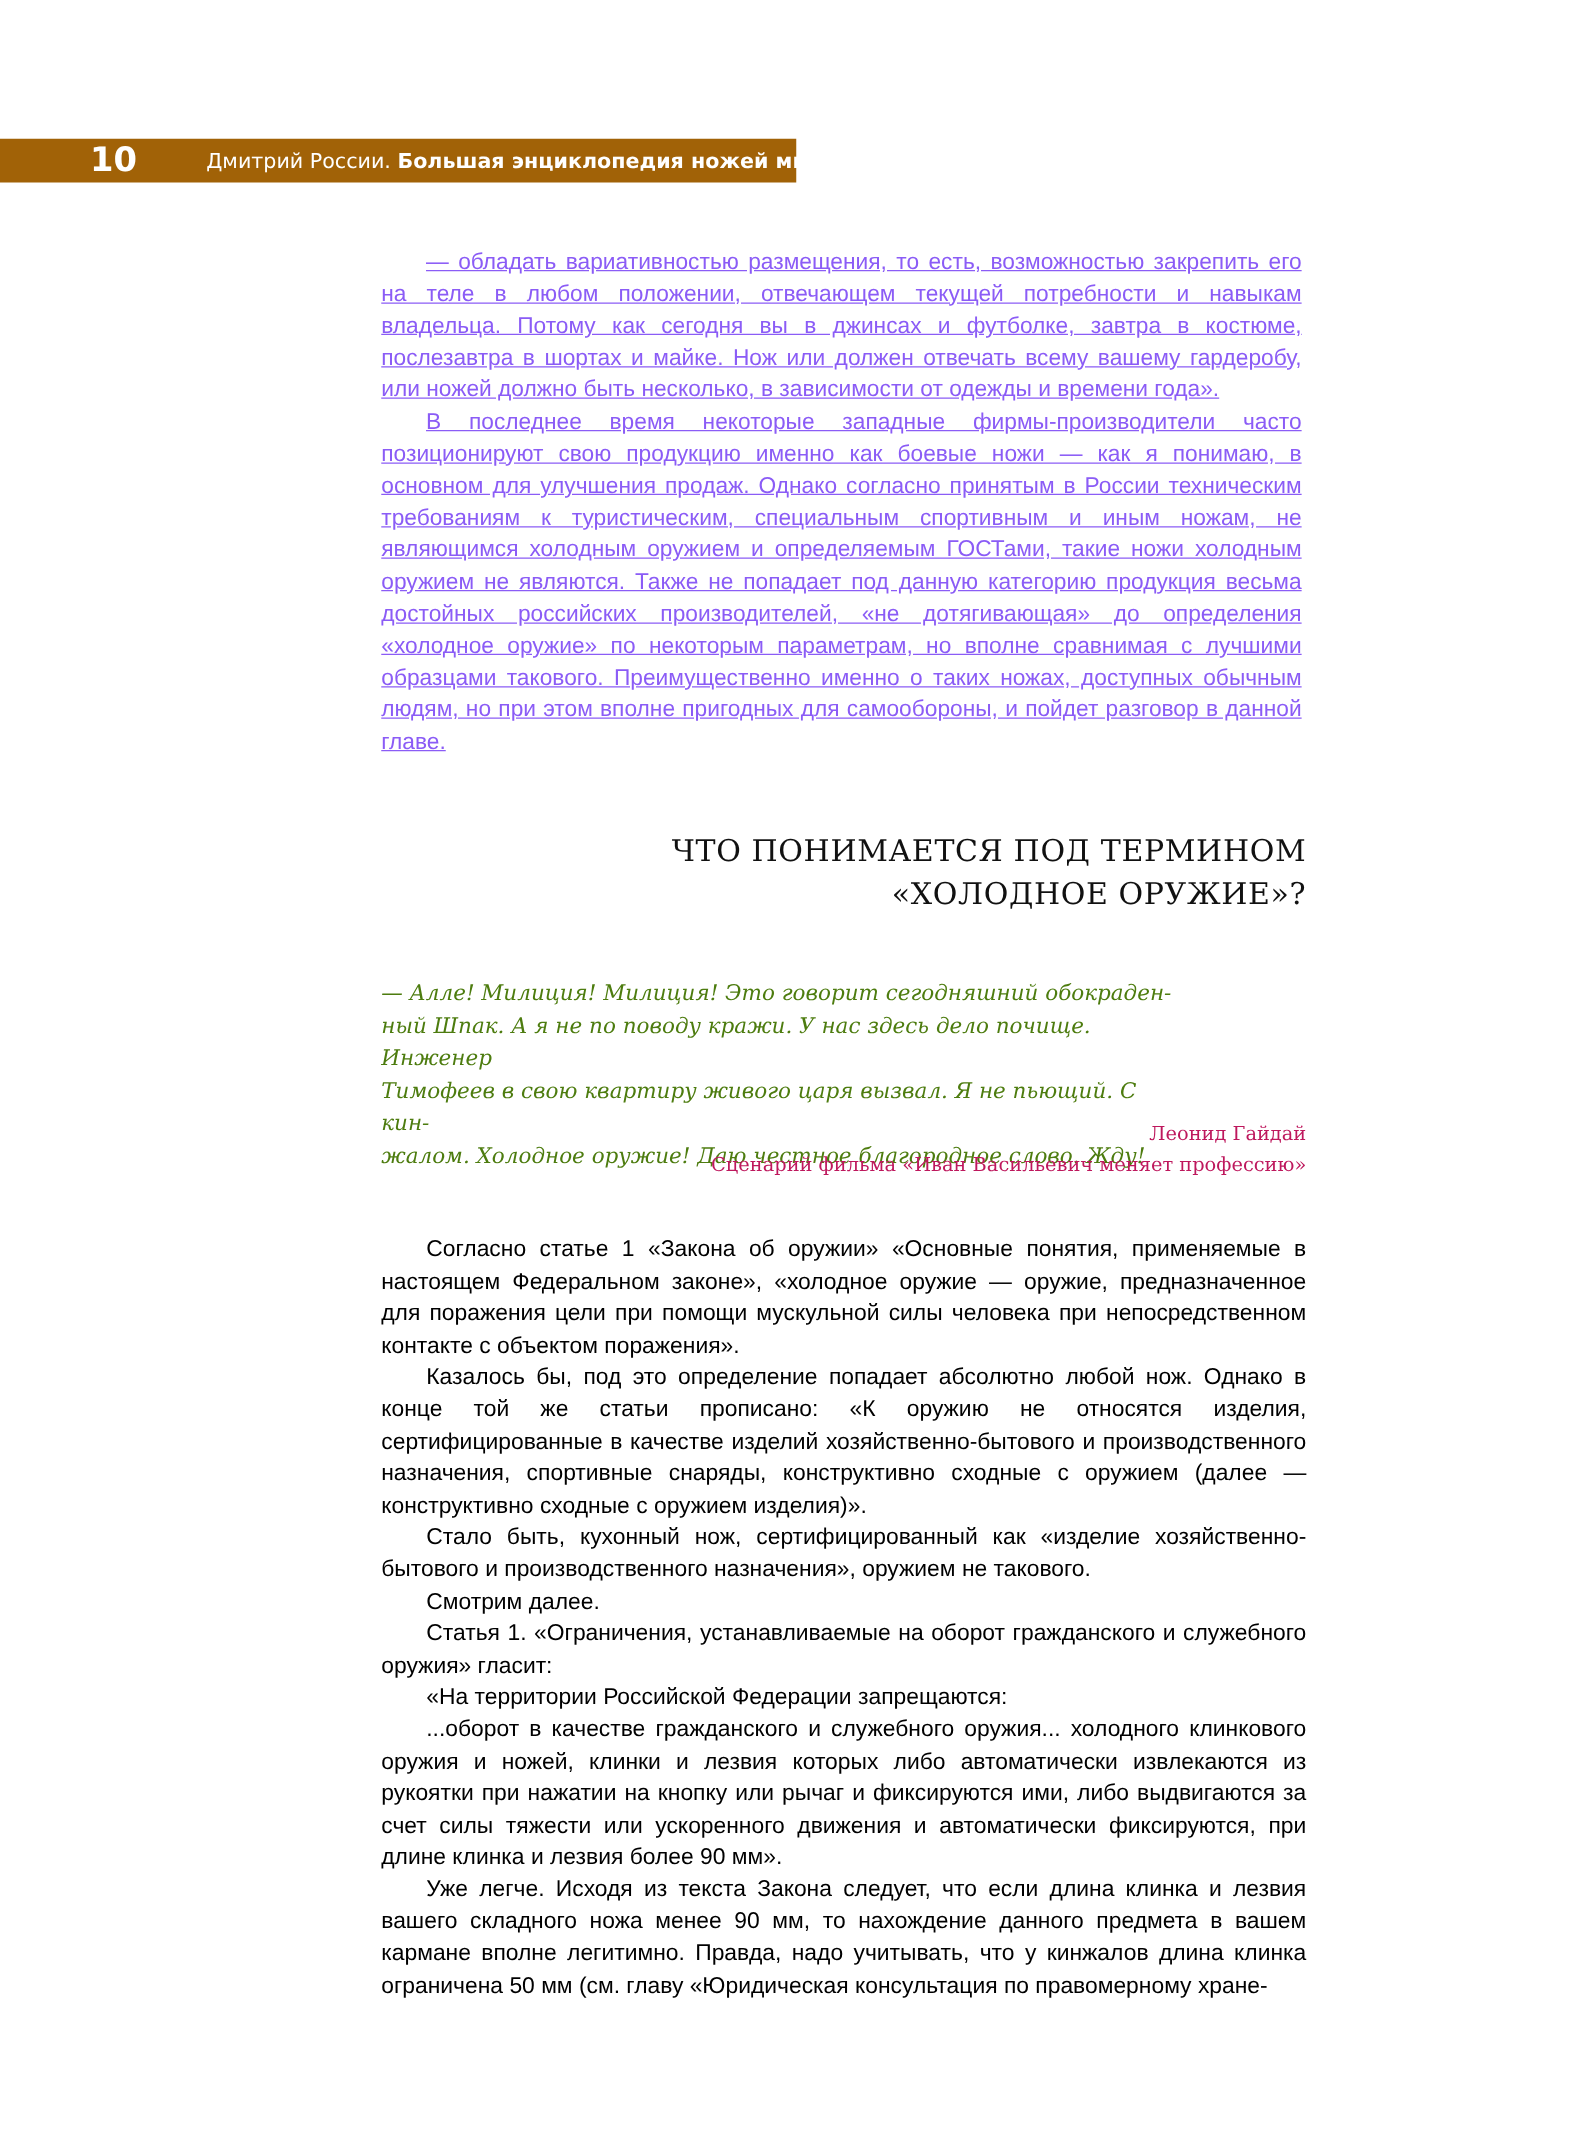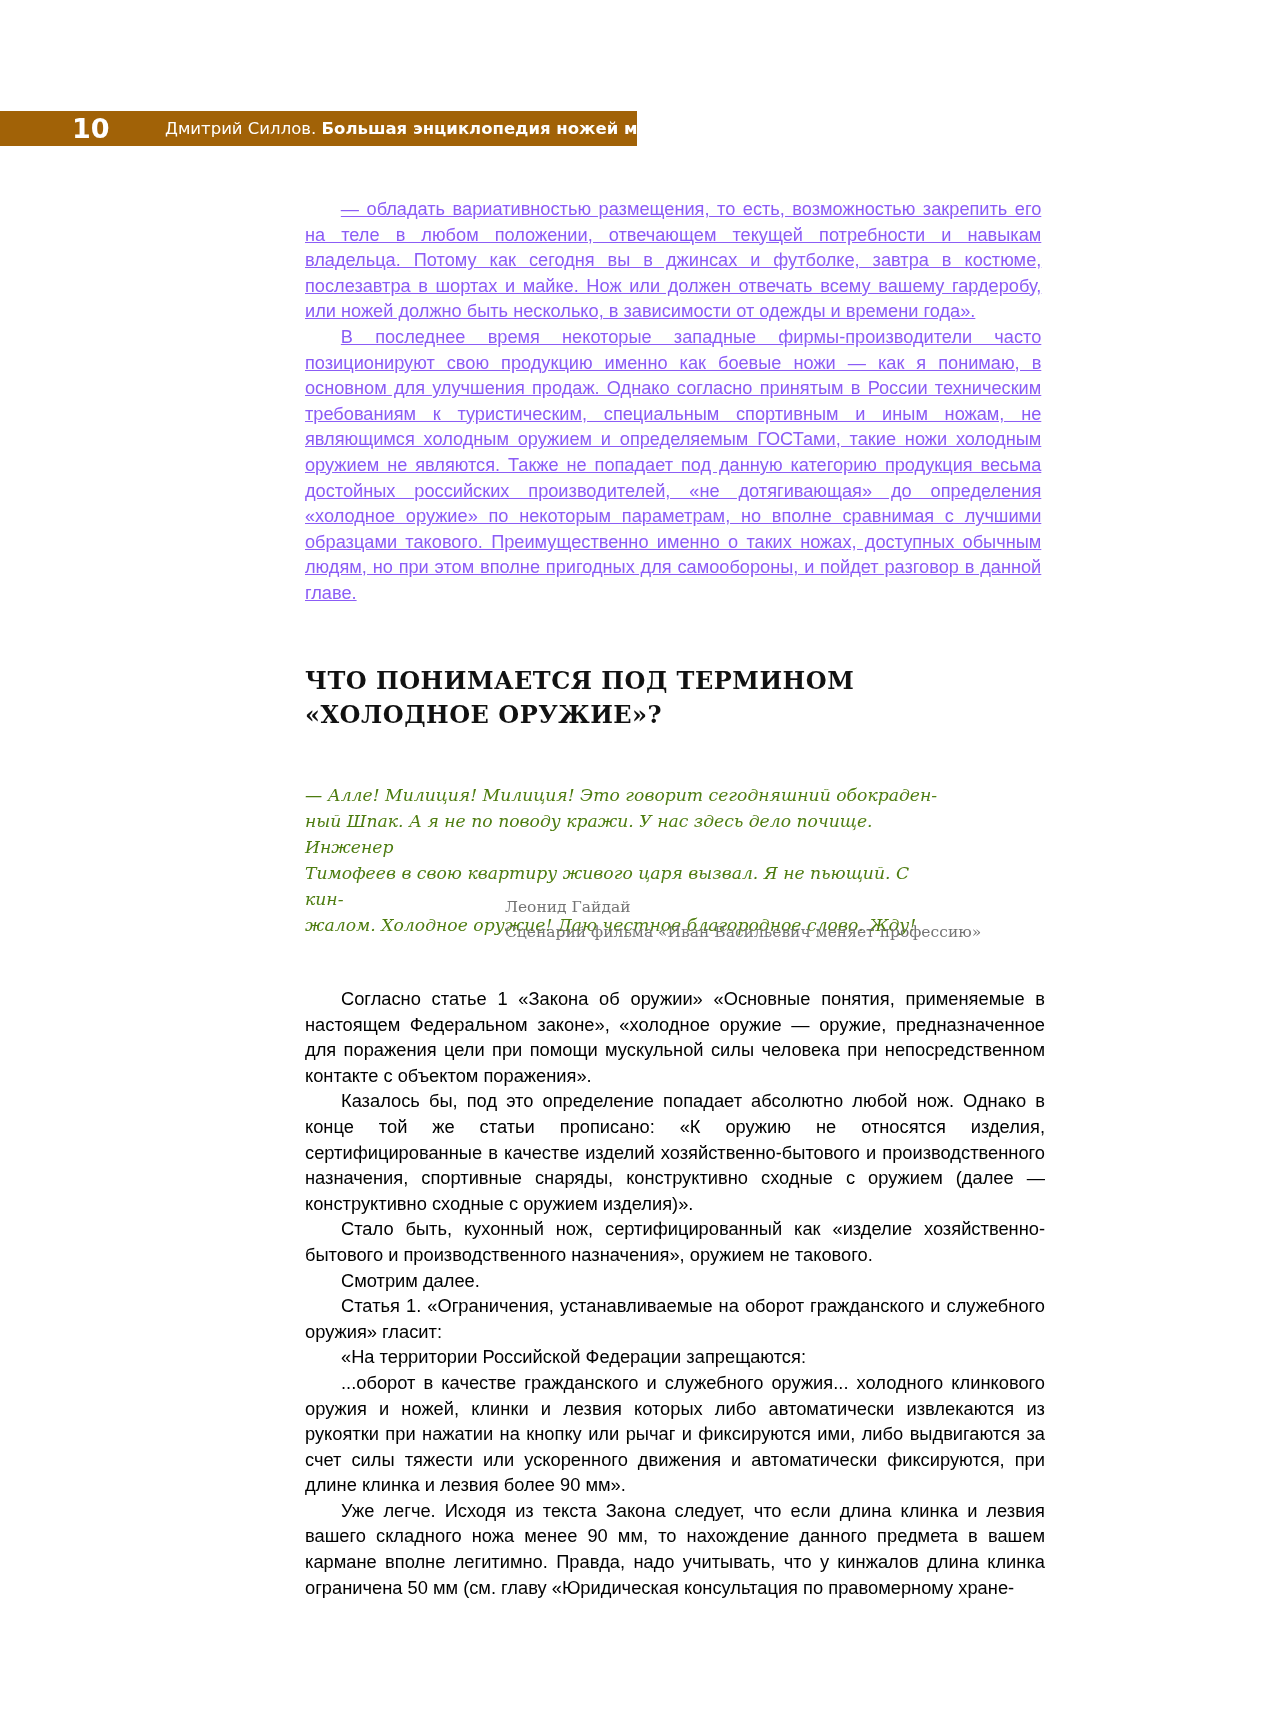--- a/index.html
+++ b/index.html
@@ -63,23 +63,23 @@
       text-indent: 36px;
       text-align: justify;
       transform: scaleX(0.995);
       transform-origin: left;
     }
     .section-heading {
       position: absolute;
       left: 305px;
       top: 664px;
       width: 740px;
-      text-align: left;
+      text-align: right;
       font-family: "DejaVu Serif", serif;
-      font-weight: bold;
+      font-weight: normal;
       font-size: 24px;
       line-height: 34px;
       letter-spacing: 0.5px;
       color: #111;
     }
     .epigraph {
       position: absolute;
       left: 305px;
       top: 782px;
       width: 640px;
@@ -90,25 +90,25 @@
       color: #4d7c0f;
     }
     .epigraph p {
       margin: 0;
     }
     .attribution {
       position: absolute;
       left: 505px;
       top: 895px;
       width: 540px;
-      text-align: left;
+      text-align: right;
       font-family: "DejaVu Serif", serif;
       font-size: 15.5px;
       line-height: 25px;
-      color: #737373;
+      color: #be185d;
     }
     .attribution div {
       white-space: nowrap;
     }
     .content2 {
       position: absolute;
       left: 305px;
       top: 986px;
       width: 740px;
       font-family: "Liberation Sans", sans-serif;
@@ -121,21 +121,21 @@
       text-indent: 36px;
       text-align: justify;
     }
   </style>
 </head>
 <body>
 
 <div class="header-bar">
   <span class="page-number">10</span>
   <span class="running-head">
-    <span class="author">Дмитрий Силлов.</span>
+    <span class="author">Дмитрий России.</span>
     <span class="book-title">Большая энциклопедия ножей мира</span>
   </span>
 </div>
 
 <div class="content">
   <p>— обладать вариативностью размещения, то есть, возможностью закрепить его на теле в любом положении, отвечающем текущей потребности и навыкам владельца. Потому как сегодня вы в джинсах и футболке, завтра в костюме, послезавтра в шортах и майке. Нож или должен отвечать всему вашему гардеробу, или ножей должно быть несколько, в зависимости от одежды и времени года».</p>
   <p>В последнее время некоторые западные фирмы-производители часто позиционируют свою продукцию именно как боевые ножи — как я понимаю, в основном для улучшения продаж. Однако согласно принятым в России техническим требованиям к туристическим, специальным спортивным и иным ножам, не являющимся холодным оружием и определяемым ГОСТами, такие ножи холодным оружием не являются. Также не попадает под данную категорию продукция весьма достойных российских производителей, «не дотягивающая» до определения «холодное оружие» по некоторым параметрам, но вполне сравнимая с лучшими образцами такового. Преимущественно именно о таких ножах, доступных обычным людям, но при этом вполне пригодных для самообороны, и пойдет разговор в данной главе.</p>
 </div>
 
 <div class="section-heading">

